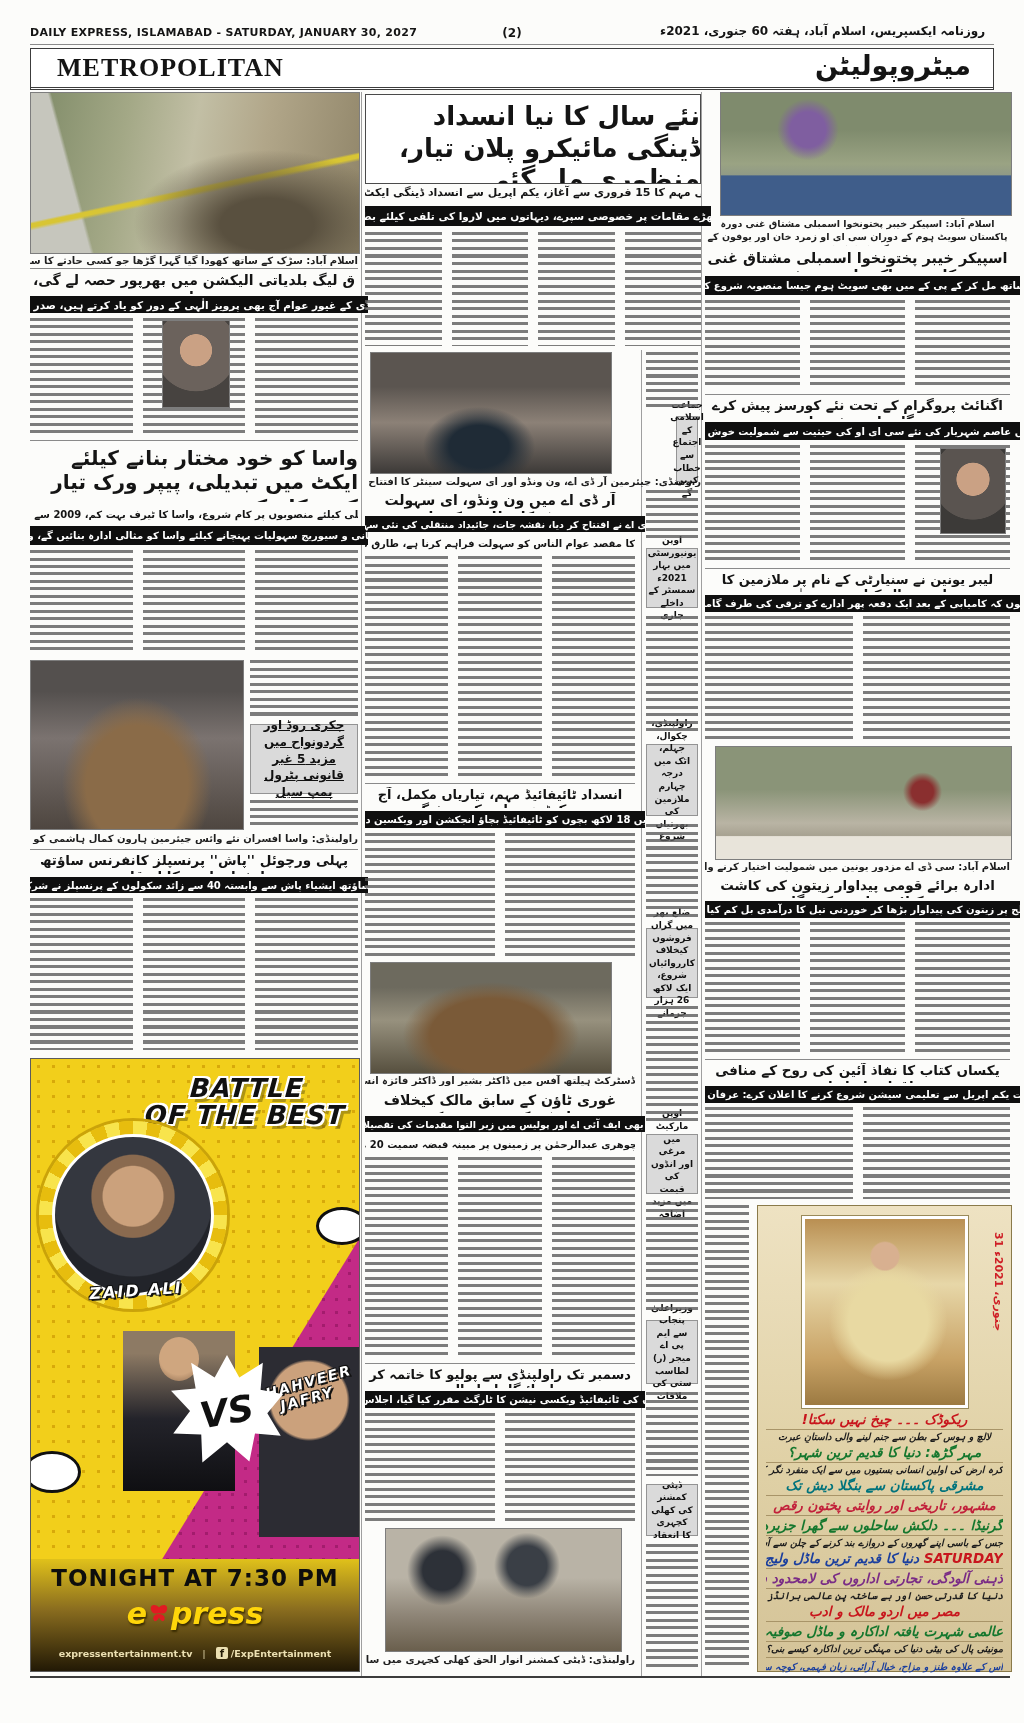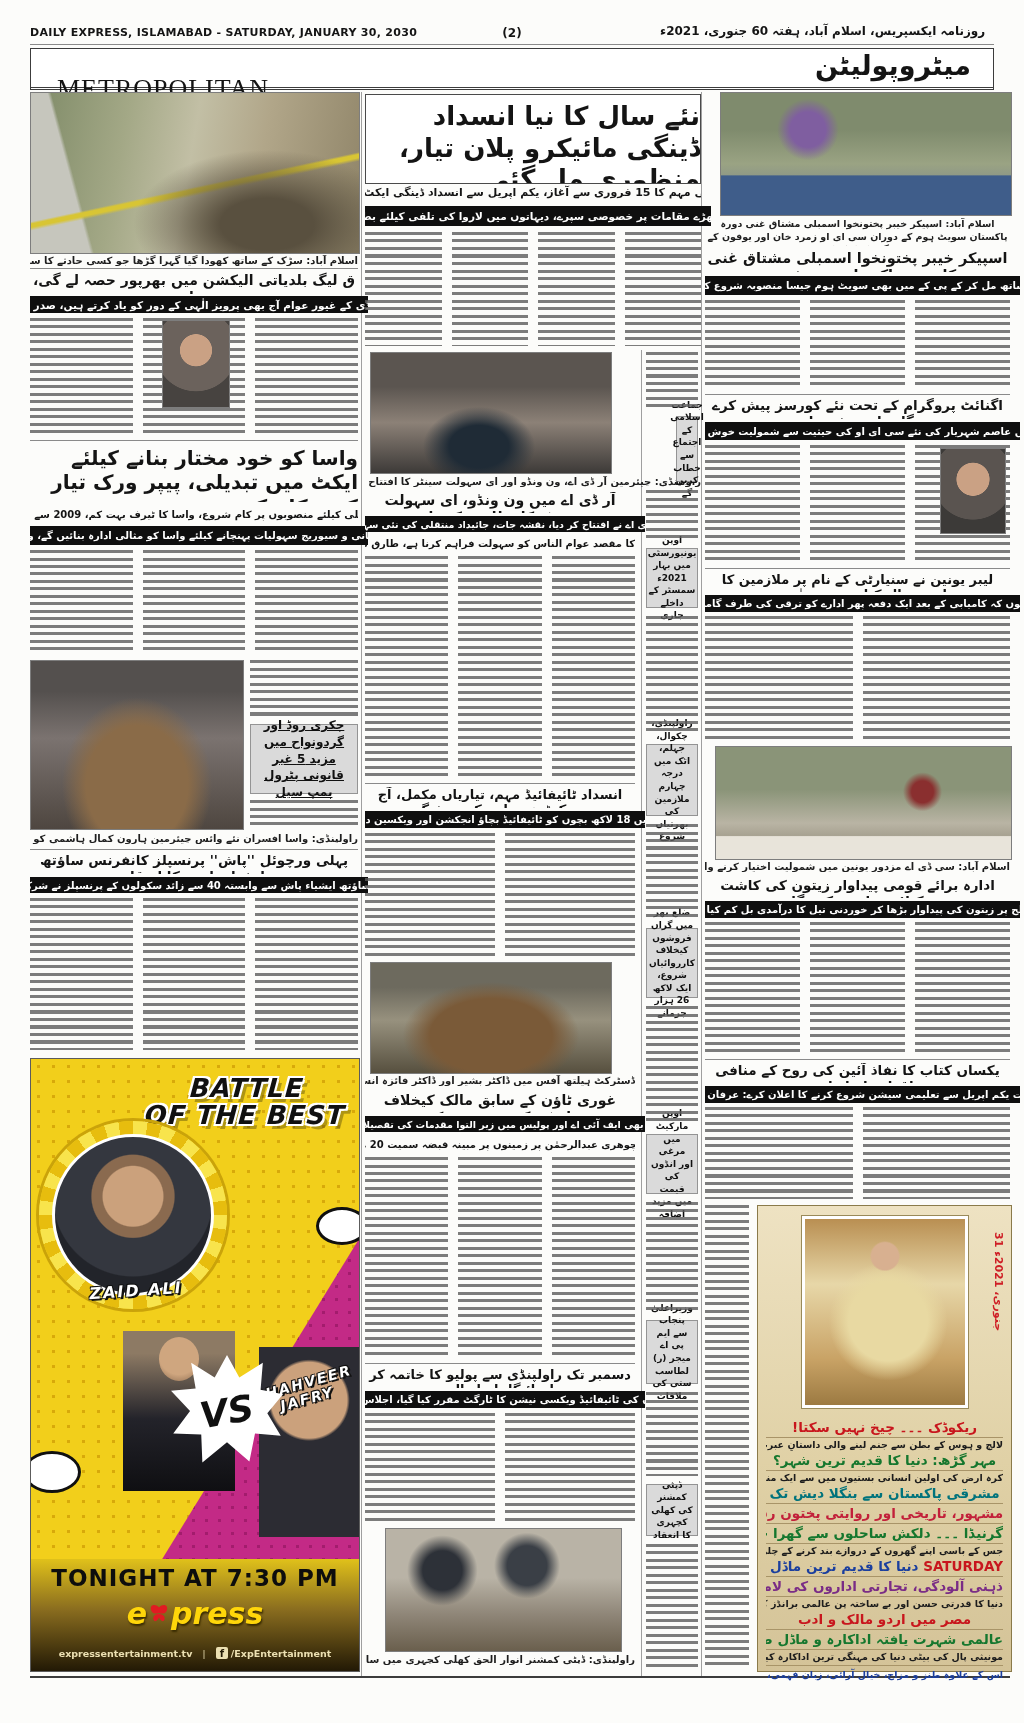--- a/index.html
+++ b/index.html
@@ -20,21 +20,21 @@
   .txt{background:repeating-linear-gradient(to bottom,#5c5c5c 0 3px,transparent 3px 7.5px);opacity:.8;}
   .cols{display:flex;gap:10px;}
   .cols .c{flex:1;height:100%;background:repeating-linear-gradient(to bottom,#5c5c5c 0 3px,transparent 3px 7.5px);opacity:.8;}
   .vstack{display:flex;flex-direction:column;gap:6px;}
   .gbox{background:#dadada;border:1px solid #949494;text-align:center;direction:rtl;font-weight:800;
         display:flex;align-items:center;justify-content:center;padding:3px 4px;line-height:1.4;color:#111;}
   .photo{border:1px solid #7d7d7d;}
   .rule{background:#9f9f9f;}
   .hrule{background:#8a8a8a;height:1px;}
   
-  .mast-en{font-family:"Liberation Serif",serif;font-weight:400;letter-spacing:1px;margin-top:21px;}
+  .mast-en{font-family:"Liberation Serif",serif;font-weight:700;letter-spacing:1px;}
   
   .ad{border:1px solid #5c5c5c;overflow:hidden;}
   .comic{background-color:#f2cf1b;background-image:radial-gradient(#d8a90a 1.6px,transparent 1.9px);background-size:15px 15px;}
   .wedge{clip-path:polygon(100% 36%,100% 100%,40% 100%);background-color:#c32a86;
          background-image:radial-gradient(#a31c6d 1.6px,transparent 1.9px);background-size:13px 13px;}
   .battle{font-weight:900;font-style:italic;color:#101010;text-align:center;line-height:1.02;letter-spacing:1px;
           text-shadow:2px 2px 0 #fff,-2px -2px 0 #fff,2px -2px 0 #fff,-2px 2px 0 #fff,5px 5px 0 rgba(0,0,0,.28);
           transform:skewX(-4deg);}
   .zburst{border-radius:50%;background:repeating-conic-gradient(#f8e44c 0 9deg,#e7bd0e 9deg 18deg);
           box-shadow:0 0 0 3px #caa30a;}
@@ -68,21 +68,21 @@
          background:radial-gradient(circle at 50% 20%,#d8b090 0 8%,transparent 9%),
                     radial-gradient(circle at 52% 55%,#e8d9a2 0 30%,transparent 45%),
                     linear-gradient(180deg,#b98f52 0,#e7d7a8 35%,#c9a366 75%,#9c7a42 100%);}
   .magdate{color:#cf1f26;font-weight:900;font-size:11px;writing-mode:vertical-rl;letter-spacing:1px;}
 </style>
 </head>
 <body>
 
 <div id="page">
 
-  <div class="abs" style="left:30px;top:26px;width:400px;font-size:11px;font-weight:700;letter-spacing:.3px;">DAILY EXPRESS, ISLAMABAD - SATURDAY, JANUARY 30, 2030</div>
+  <div class="abs" style="left:30px;top:26px;width:400px;font-size:11px;font-weight:700;letter-spacing:.3px;">DAILY EXPRESS, ISLAMABAD - SATURDAY, JANUARY 30, 2027</div>
   <div class="abs" style="left:462px;top:26px;width:100px;font-size:12px;font-weight:700;text-align:center;">(2)</div>
   <div class="abs rtl" style="left:660px;top:24px;width:334px;font-size:12px;font-weight:700;text-align:left;">روزنامہ ایکسپریس، اسلام آباد، ہفتہ 60 جنوری، 2021ء</div>
   <div class="abs hrule" style="left:30px;top:44px;width:964px;"></div>
 
   <div class="abs" style="left:30px;top:48px;width:962px;height:38px;border:1px solid #3c3c3c;border-bottom:3px double #3c3c3c;background:#fff;">
     <span class="mast-en" style="position:absolute;left:26px;top:4px;font-size:26px;">METROPOLITAN</span>
     <span class="rtl" style="position:absolute;right:22px;top:1px;font-size:27px;font-weight:900;">میٹروپولیٹن</span>
   </div>
 
   <div class="abs rule" style="left:361px;top:92px;width:1px;height:1584px;"></div>
@@ -307,21 +307,21 @@
   <div class="abs cols" style="left:705px;top:1107px;width:305px;height:92px;">
       <i class="c"></i>
       <i class="c"></i>
     </div>
 
   <div class="abs txt" style="left:705px;top:1205px;width:44px;height:462px;"></div>
 
   <div class="abs mag" style="left:757px;top:1205px;width:253px;height:465px;">
     <div class="cover abs" style="left:44px;top:10px;width:160px;height:186px;"></div>
     <div class="magdate abs" style="right:6px;top:26px;height:150px;">31 جنوری، 2021ء</div>
-    <div class="abs" style="left:8px;top:212px;width:237px;">
+    <div class="abs" style="left:8px;top:204px;width:237px;font-style:italic;">
       <div class="ml ml-b" style="color: rgb(200, 22, 29);">ریکوڈک ۔۔۔ چیخ نہیں سکتا!</div>
       <div class="ml ml-s" style="color: rgb(28, 28, 28);">لالچ و ہوس کے بطن سے جنم لینے والی داستانِ عبرت</div>
       <div class="ml ml-b" style="color: rgb(21, 119, 46);">مہر گڑھ: دنیا کا قدیم ترین شہر؟</div>
       <div class="ml ml-s" style="color: rgb(28, 28, 28);">کرہ ارض کی اولین انسانی بستیوں میں سے ایک منفرد نگر کا معلومات افروز تذکرہ</div>
       <div class="ml ml-b" style="color: rgb(0, 115, 124);">مشرقی پاکستان سے بنگلا دیش تک</div>
       <div class="ml ml-b" style="color: rgb(194, 32, 58);">مشہور، تاریخی اور روایتی پختون رقص</div>
       <div class="ml ml-b" style="color: rgb(21, 119, 46);">گرنیڈا ۔۔۔ دلکش ساحلوں سے گھرا جزیرہ</div>
       <div class="ml ml-s" style="color: rgb(28, 28, 28);">جس کے باسی اپنے گھروں کے دروازے بند کرنے کے چلن سے آشنا نہیں</div>
       <div class="ml ml-b">
         <span style="color: rgb(200, 22, 29);">SATURDAY</span><span style="color: rgb(27, 63, 158);"> دنیا کا قدیم ترین ماڈل ولیج</span>

